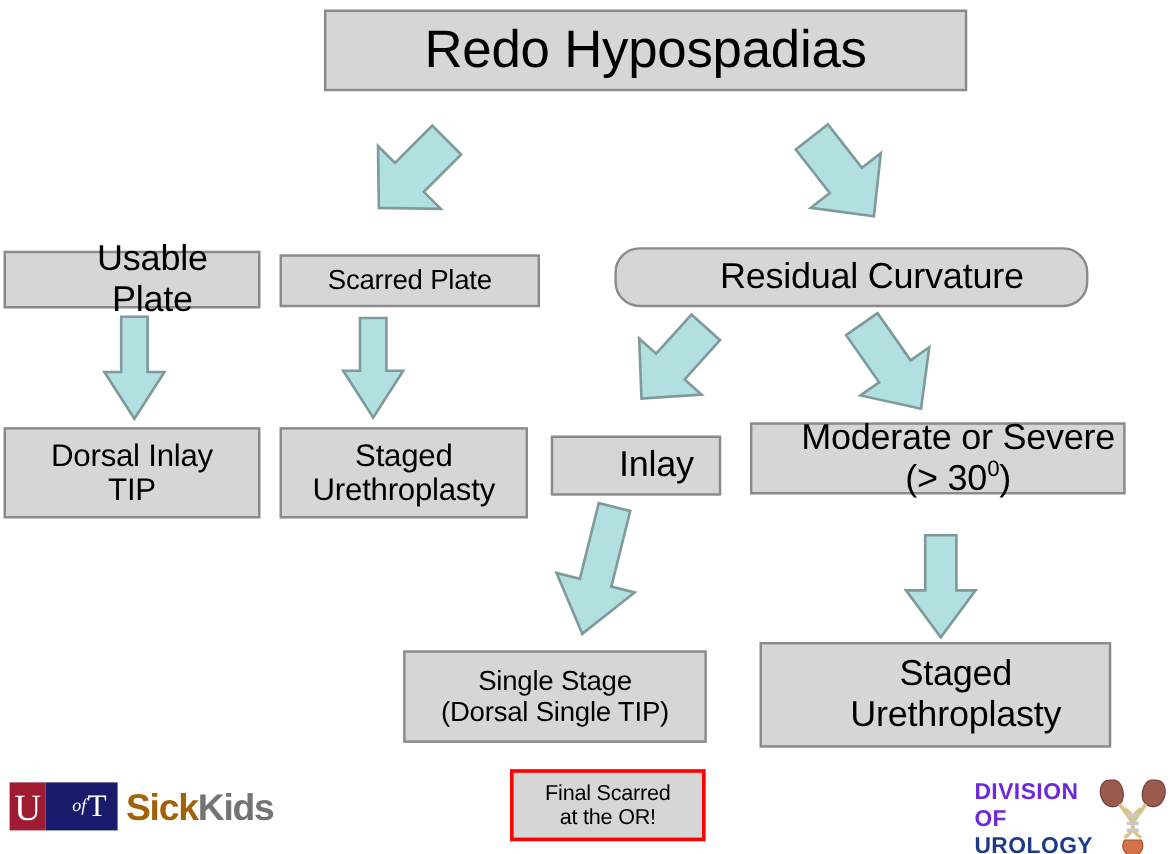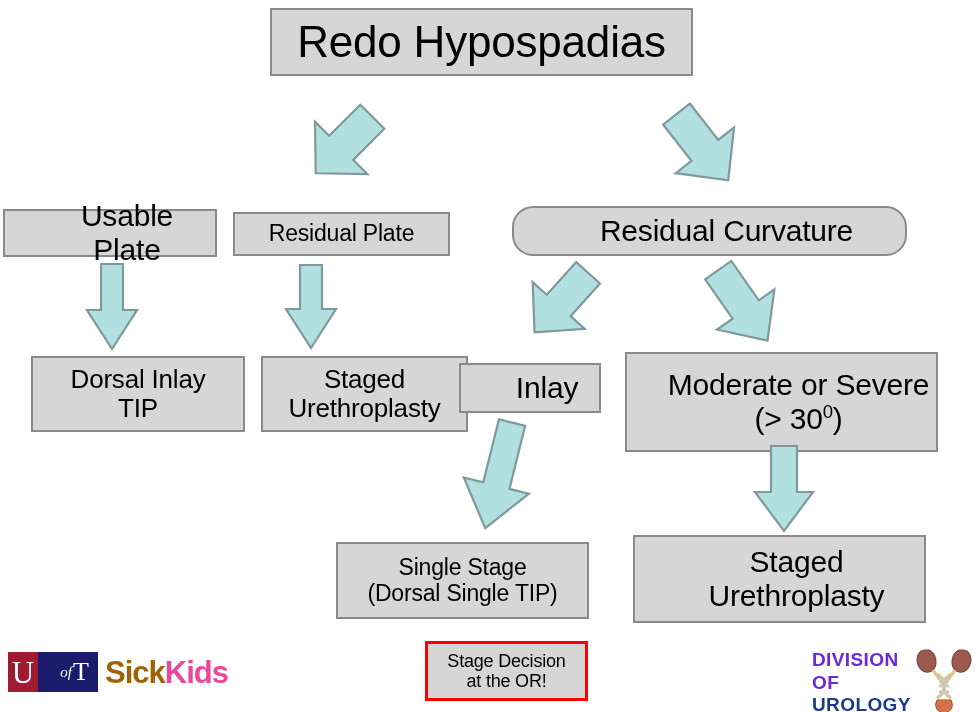--- a/index.html
+++ b/index.html
@@ -32,21 +32,21 @@
     letter-spacing: -0.2px;
     padding: 2px 6px;
   }
   .node .txt { display: block; width: 100%; }
 
   .node-title {
     font-size: 44px;
     font-weight: 400;
   }
   .sz-lg  { font-size: 30px; padding-left: 40px; }
-  .sz-md  { font-size: 26px; margin-left: 28px; }
+  .sz-md  { font-size: 26px; }
   .sz-sm  { font-size: 23px; }
 
   .node-final {
     background: #d6d6d6;
     border: 3px solid #ff0000;
     font-size: 18px;
   }
 
   sup.deg {
     font-size: 0.62em;
@@ -100,21 +100,21 @@
   }
   .uoft-oft i { font-size: 15px; font-style: italic; margin: 0 1px; }
   .sickkids {
     font-family: "Liberation Sans", sans-serif;
     font-weight: bold;
     font-size: 31px;
     letter-spacing: -1px;
     line-height: 1;
   }
   .sk-1 { color: #a16207; }
-  .sk-2 { color: #ec4899; }
+  .sk-2 { color: #737373; }
 
   .urology-wrap {
     position: absolute;
     left: 812px;
     top: 648px;
     display: flex;
     align-items: center;
   }
   .urology-text {
     font-family: "Liberation Sans", sans-serif;
@@ -125,21 +125,21 @@
   }
   .u-div { color: #6d28d9; }
   .u-uro { color: #1b3a8c; }
   .urology-art { margin-left: 2px; margin-top: -6px; }
 </style>
 </head>
 <body>
 
 <div id="canvas">
 
-  <div class="node node-title" style="left:270px; top:8px; width:423px; height:68px;">
+  <div class="node node-title" style="left:270px; top:8px; width:536px; height:68px;">
     <span class="txt">Redo Hypospadias</span>
   </div>
 
   <div class="arrow" style="left:289px; top:103px; width:110px; height:85px;">
     <svg width="110" height="85" viewBox="0 0 110 85">
       <g transform="rotate(45 55 42)">
         <path d="M38 2 L72 2 L72 46 L92 46 L55 82 L18 46 L38 46 Z" fill="#b2dfe0" stroke="#7f9a9c" stroke-width="2.2" stroke-linejoin="miter"></path>
       </g>
     </svg>
   </div>
@@ -150,21 +150,21 @@
         <path d="M38 2 L72 2 L72 48 L92 48 L55 86 L18 48 L38 48 Z" fill="#b2dfe0" stroke="#7f9a9c" stroke-width="2.2" stroke-linejoin="miter"></path>
       </g>
     </svg>
   </div>
 
   <div class="node sz-lg" style="left:3px; top:209px; width:214px; height:48px;">
     <span class="txt">Usable Plate</span>
   </div>
 
   <div class="node sz-sm" style="left:233px; top:212px; width:217px; height:44px;">
-    <span class="txt">Residual Plate</span>
+    <span class="txt">Scarred Plate</span>
   </div>
 
   <div class="node sz-lg" style="left:512px; top:206px; width:395px; height:50px;border-radius:21px;">
     <span class="txt">Residual Curvature</span>
   </div>
 
   <div class="arrow" style="left:84px; top:262px; width:56px; height:90px;">
     <svg width="56" height="90" viewBox="0 0 56 90">
       <path d="M17 2 L39 2 L39 48 L53 48 L28 87 L3 48 L17 48 Z" fill="#b2dfe0" stroke="#7f9a9c" stroke-width="2.2" stroke-linejoin="miter"></path>
     </svg>
@@ -203,21 +203,21 @@
     <span class="txt">
       <span>Staged</span><br>
       <span>Urethroplasty</span>
     </span>
   </div>
 
   <div class="node sz-lg" style="left:459px; top:363px; width:142px; height:50px;">
     <span class="txt">Inlay</span>
   </div>
 
-  <div class="node sz-lg" style="left:625px; top:352px; width:313px; height:100px;">
+  <div class="node sz-lg" style="left:625px; top:352px; width:313px; height:60px;">
     <span class="txt">
       <span>Moderate or Severe</span><br>
       <span><span>(&gt; 30</span><sup class="deg">0</sup><span>)</span></span>
     </span>
   </div>
 
   <div class="arrow" style="left:452px; top:418px; width:95px; height:118px;">
     <svg width="95" height="118" viewBox="0 0 95 118">
       <g transform="rotate(14 47 59)">
         <path d="M33 3 L60 3 L60 68 L80 68 L46 112 L13 68 L33 68 Z" fill="#b2dfe0" stroke="#7f9a9c" stroke-width="2.2" stroke-linejoin="miter"></path>
@@ -240,21 +240,21 @@
 
   <div class="node sz-lg" style="left:633px; top:535px; width:293px; height:88px;">
     <span class="txt">
       <span>Staged</span><br>
       <span>Urethroplasty</span>
     </span>
   </div>
 
   <div class="node node-final" style="left:425px; top:641px; width:163px; height:60px;">
     <span class="txt">
-      <span>Stage Decision</span><br>
+      <span>Final Scarred</span><br>
       <span>at the OR!</span>
     </span>
   </div>
 
   <div class="uoft-wrap">
     <div class="uoft-mark">
       <div class="uoft-u">U</div>
       <div class="uoft-oft">
           <i>of</i>
           <span>T</span>

